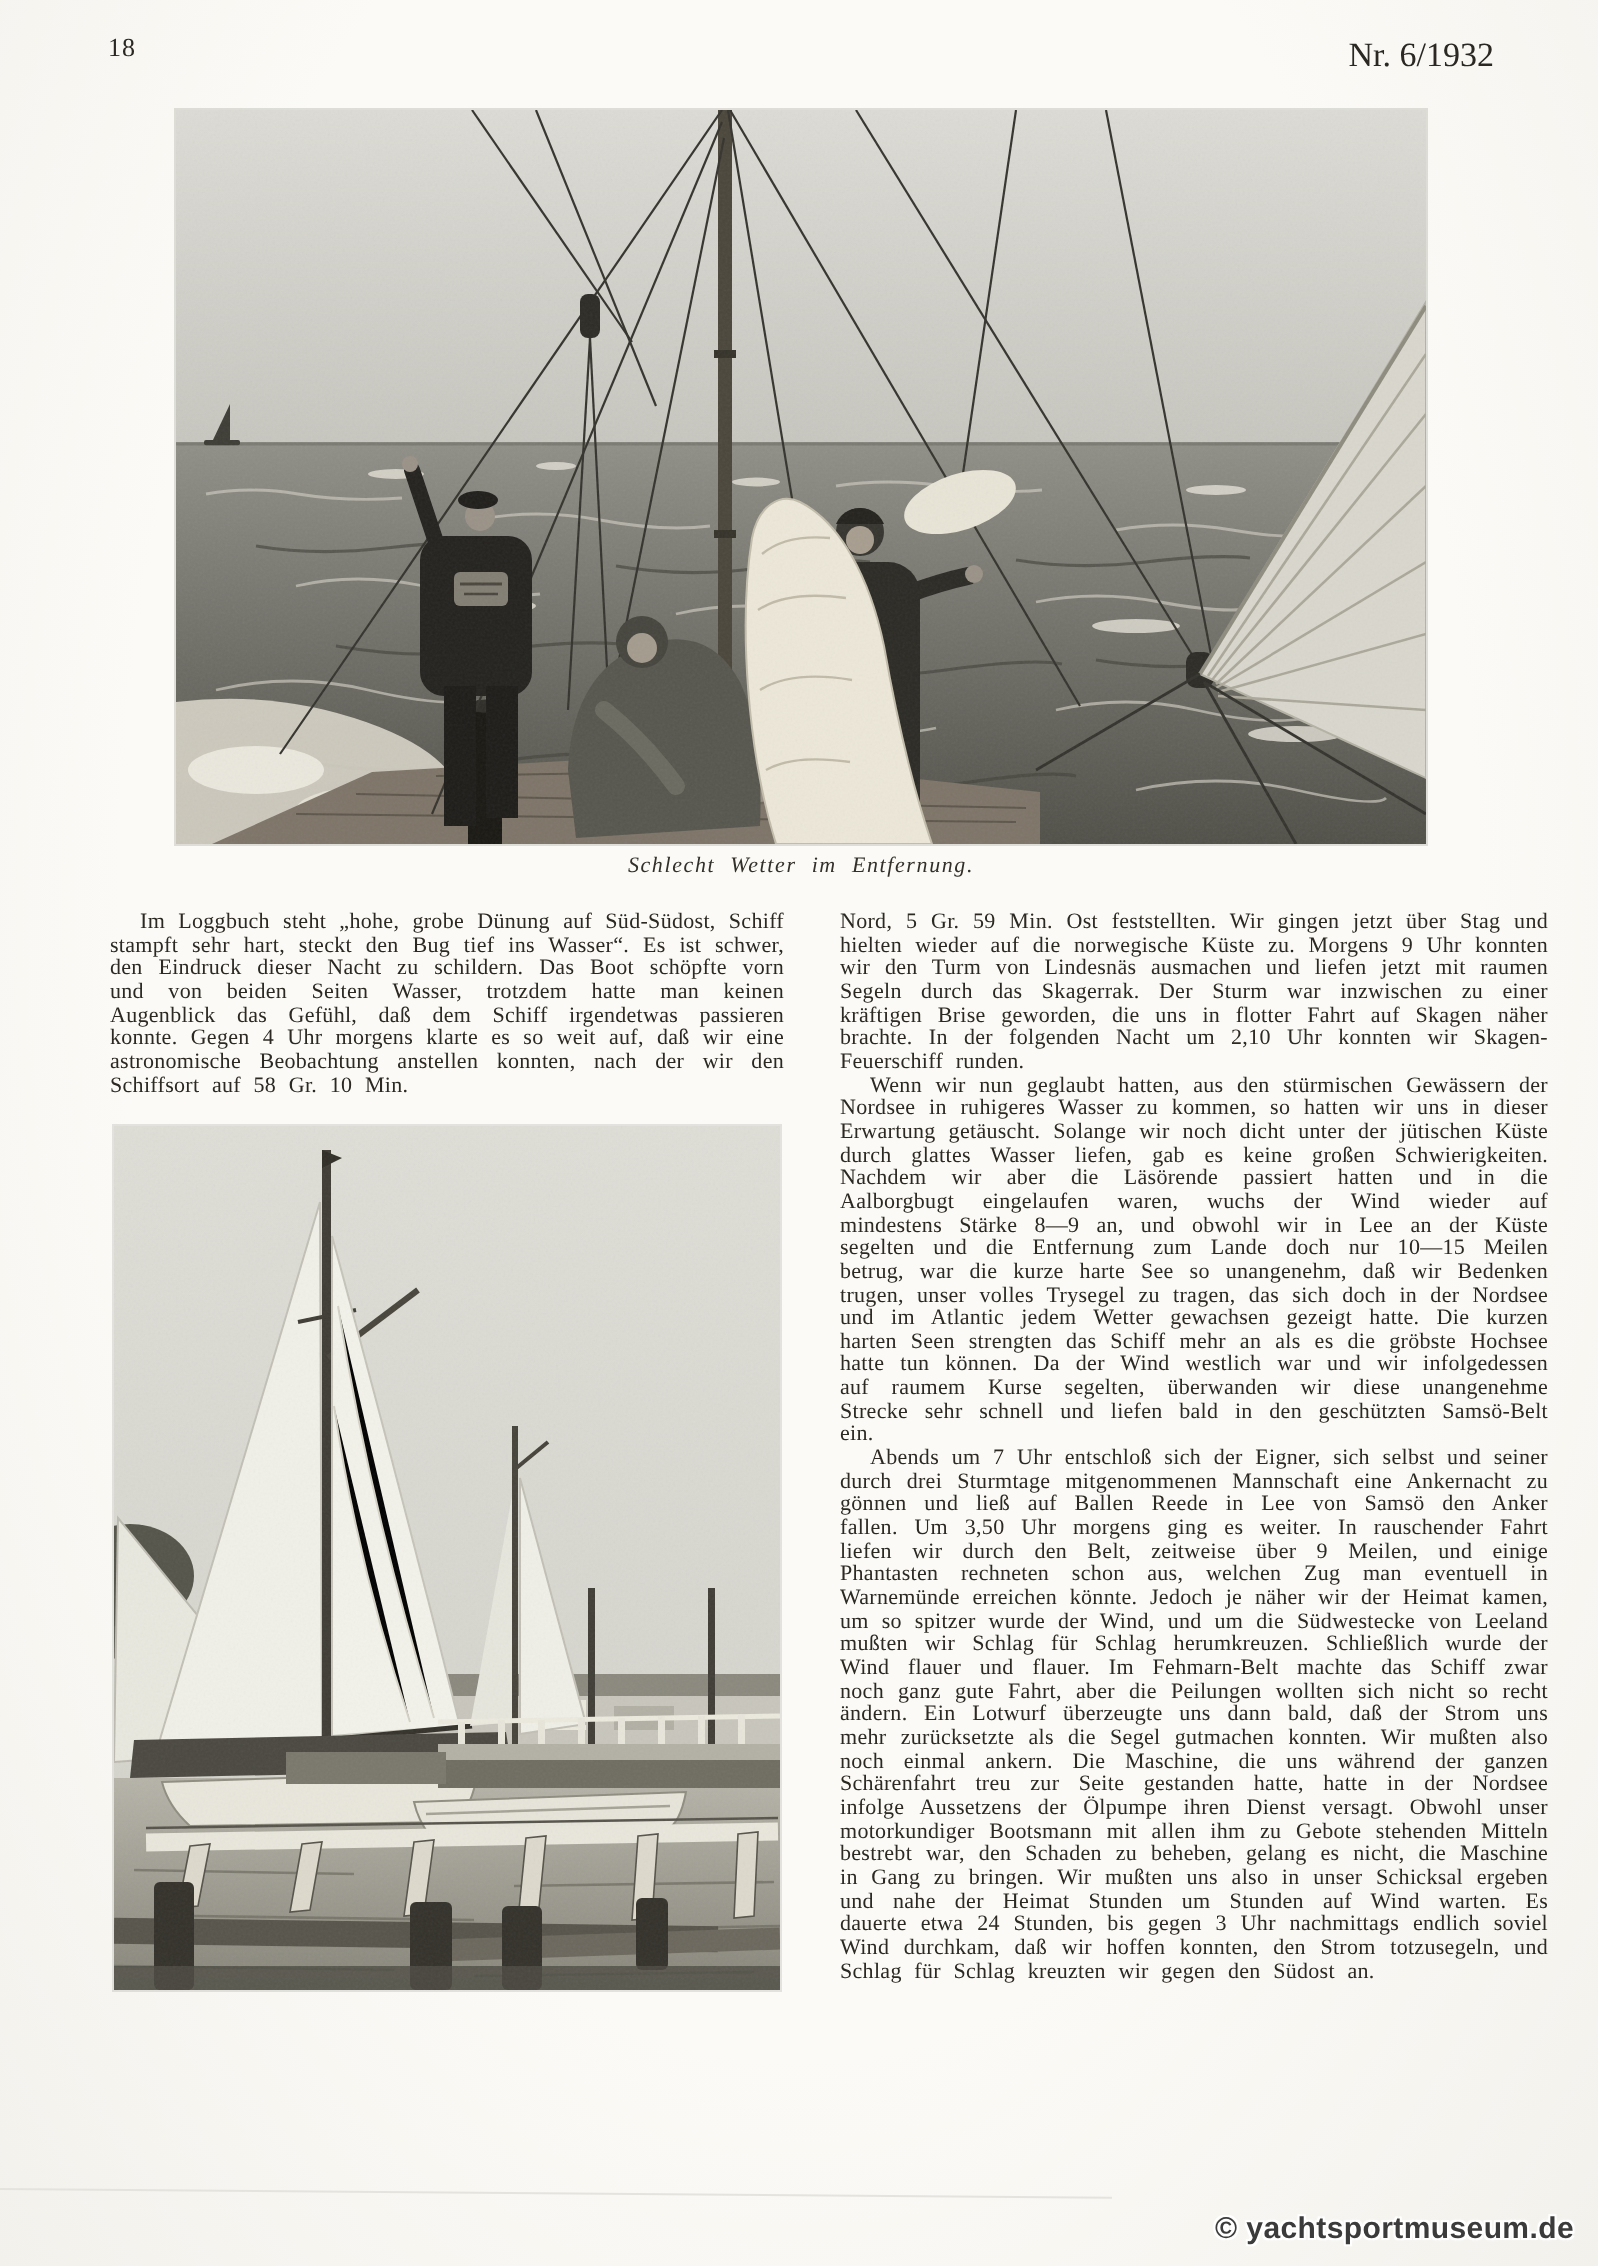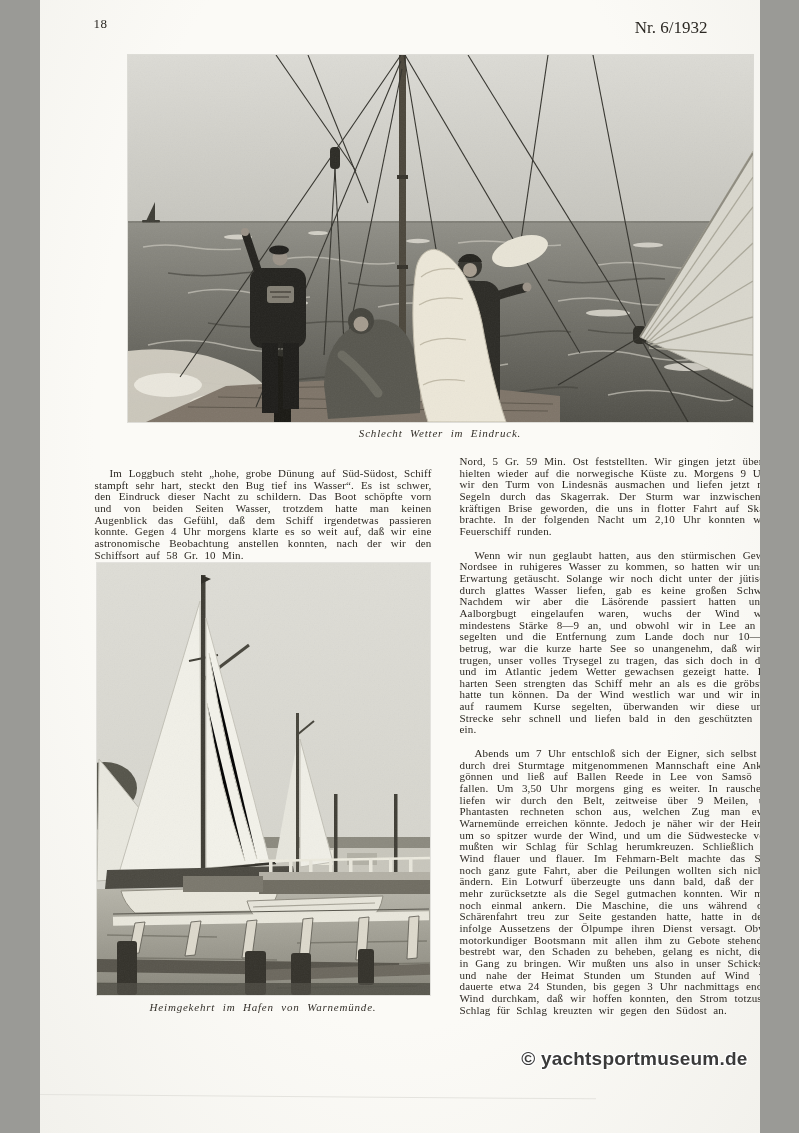--- a/index.html
+++ b/index.html
@@ -1,17 +1,17 @@
 <!DOCTYPE html>
 <html><head>
 <meta charset="utf-8">
 <style>
   html,body{margin:0;padding:0;background:#9a9a96;}
   .page{
-    position:relative;width:720px;height:1133px;margin:0 auto;
+    position:relative;width:799px;height:1133px;margin:0 auto;
     background:radial-gradient(ellipse at 50% 40%, #fbfaf6 60%, #f2f1ec 100%);
     overflow:hidden;
     font-family:"Liberation Serif","DejaVu Serif",serif;
     color:#2b2823;
   }
   
   .hdr-page-num{position:absolute;left:54px;top:16px;font-size:13px;letter-spacing:.5px;}
   .hdr-title{position:absolute;left:0;top:16px;width:100%;text-align:center;
     font-size:15px;letter-spacing:7px;word-spacing:6px;color:#23201b;}
   .hdr-issue{position:absolute;right:52px;top:18px;font-size:17px;}
@@ -22,24 +22,24 @@
   .caption{position:absolute;text-align:center;font-style:italic;font-size:11px;
     letter-spacing:.8px;word-spacing:4px;color:#332f29;}
   .cap1{left:88px;top:427px;width:625px;}
   .cap2{left:57px;top:1001px;width:333px;}
   
   .col{position:absolute;top:456px;font-size:11px;line-height:11.65px;text-align:justify;
     word-spacing:3.4px;letter-spacing:.15px;color:#2c2822;}
   .col-left{left:55px;width:337px;}
   .col-right{left:420px;width:354px;}
   .col p{margin:0;}
-  .col p.ind{text-indent:15px;margin-top:12px;}
-  
-  .watermark{position:absolute;right:12px;top:1048px;
-    font-family:"Liberation Sans","DejaVu Sans",sans-serif;font-weight:bold;font-size:19px;
+  .col p.ind{text-indent:15px;}
+  
+  .watermark{position:absolute;right:12px;top:1106px;
+    font-family:"Liberation Sans","DejaVu Sans",sans-serif;font-weight:bold;font-size:15px;
     color:#3b3b3b;letter-spacing:.2px;
     text-shadow:-1px -1px 0 #fff,1px -1px 0 #fff,-1px 1px 0 #fff,1px 1px 0 #fff,0 0 3px #fff;}
   
   .crease{position:absolute;left:0;top:1094px;width:556px;height:1px;background:#e4e3de;
     transform:rotate(.45deg);transform-origin:left top;}
 </style>
 </head>
 <body>
 
 <div class="page">
@@ -228,21 +228,21 @@
           <path d="M295,330 q14,-8 42,-4"></path>
             <path d="M292,290 q16,-10 46,-5"></path>
           <path d="M291,250 q15,-10 44,-6"></path>
             <path d="M293,222 q12,-10 34,-8"></path>
         </g>
       </g>
 
       <rect width="625" height="367" filter="url(#grain1)" opacity=".07"></rect>
     </svg>
   </div>
-  <div class="caption cap1">Schlecht Wetter im Eindruck.</div>
+  <div class="caption cap1">Schlecht Wetter im Entfernung.</div>
 
   <div class="col col-left">
     <p class="ind">Im Loggbuch steht „hohe, grobe Dünung auf Süd-Südost, Schiff stampft sehr hart, steckt den Bug tief ins Wasser“. Es ist schwer, den Eindruck dieser Nacht zu schildern. Das Boot schöpfte vorn und von beiden Seiten Wasser, trotzdem hatte man keinen Augenblick das Gefühl, daß dem Schiff irgendetwas passieren konnte. Gegen 4 Uhr morgens klarte es so weit auf, daß wir eine astronomische Beobachtung anstellen konnten, nach der wir den Schiffsort auf 58 Gr. 10 Min.</p>
   </div>
 
   <div class="col col-right">
     <p>Nord, 5 Gr. 59 Min. Ost feststellten. Wir gingen jetzt über Stag und hielten wieder auf die norwegische Küste zu. Morgens 9 Uhr konnten wir den Turm von Lindesnäs ausmachen und liefen jetzt mit raumen Segeln durch das Skagerrak. Der Sturm war inzwischen zu einer kräftigen Brise geworden, die uns in flotter Fahrt auf Skagen näher brachte. In der folgenden Nacht um 2,10 Uhr konnten wir Skagen-Feuerschiff runden.</p>
     <p class="ind">Wenn wir nun geglaubt hatten, aus den stürmischen Gewässern der Nordsee in ruhigeres Wasser zu kommen, so hatten wir uns in dieser Erwartung getäuscht. Solange wir noch dicht unter der jütischen Küste durch glattes Wasser liefen, gab es keine großen Schwierigkeiten. Nachdem wir aber die Läsörende passiert hatten und in die Aalborgbugt eingelaufen waren, wuchs der Wind wieder auf mindestens Stärke 8—9 an, und obwohl wir in Lee an der Küste segelten und die Entfernung zum Lande doch nur 10—15 Meilen betrug, war die kurze harte See so unangenehm, daß wir Bedenken trugen, unser volles Trysegel zu tragen, das sich doch in der Nordsee und im Atlantic jedem Wetter gewachsen gezeigt hatte. Die kurzen harten Seen strengten das Schiff mehr an als es die gröbste Hochsee hatte tun können. Da der Wind westlich war und wir infolgedessen auf raumem Kurse segelten, überwanden wir diese unangenehme Strecke sehr schnell und liefen bald in den geschützten Samsö-Belt ein.</p>
     <p class="ind">Abends um 7 Uhr entschloß sich der Eigner, sich selbst und seiner durch drei Sturmtage mitgenommenen Mannschaft eine Ankernacht zu gönnen und ließ auf Ballen Reede in Lee von Samsö den Anker fallen. Um 3,50 Uhr morgens ging es weiter. In rauschender Fahrt liefen wir durch den Belt, zeitweise über 9 Meilen, und einige Phantasten rechneten schon aus, welchen Zug man eventuell in Warnemünde erreichen könnte. Jedoch je näher wir der Heimat kamen, um so spitzer wurde der Wind, und um die Südwestecke von Leeland mußten wir Schlag für Schlag herumkreuzen. Schließlich wurde der Wind flauer und flauer. Im Fehmarn-Belt machte das Schiff zwar noch ganz gute Fahrt, aber die Peilungen wollten sich nicht so recht ändern. Ein Lotwurf überzeugte uns dann bald, daß der Strom uns mehr zurücksetzte als die Segel gutmachen konnten. Wir mußten also noch einmal ankern. Die Maschine, die uns während der ganzen Schärenfahrt treu zur Seite gestanden hatte, hatte in der Nordsee infolge Aussetzens der Ölpumpe ihren Dienst versagt. Obwohl unser motorkundiger Bootsmann mit allen ihm zu Gebote stehenden Mitteln bestrebt war, den Schaden zu beheben, gelang es nicht, die Maschine in Gang zu bringen. Wir mußten uns also in unser Schicksal ergeben und nahe der Heimat Stunden um Stunden auf Wind warten. Es dauerte etwa 24 Stunden, bis gegen 3 Uhr nachmittags endlich soviel Wind durchkam, daß wir hoffen konnten, den Strom totzusegeln, und Schlag für Schlag kreuzten wir gegen den Südost an.</p>
   </div>
@@ -358,18 +358,17 @@
         <rect x="20" y="378" width="20" height="54" rx="3"></rect>
         <rect x="148" y="388" width="21" height="44" rx="3"></rect>
         <rect x="194" y="390" width="20" height="42" rx="3"></rect>
         <rect x="261" y="386" width="16" height="36" rx="3"></rect>
       </g>
       <rect x="0" y="420" width="333" height="12" fill="#4e4c44" opacity=".8"></rect>
 
       <rect width="333" height="432" filter="url(#grain2)" opacity=".07"></rect>
     </svg>
   </div>
-  <div class="caption cap2">Heimgekehrt im Hafen von Warnemünde.</div>
 
   <div class="crease"></div>
   <div class="watermark">© yachtsportmuseum.de</div>
 
 </div>
 
 </body></html>

